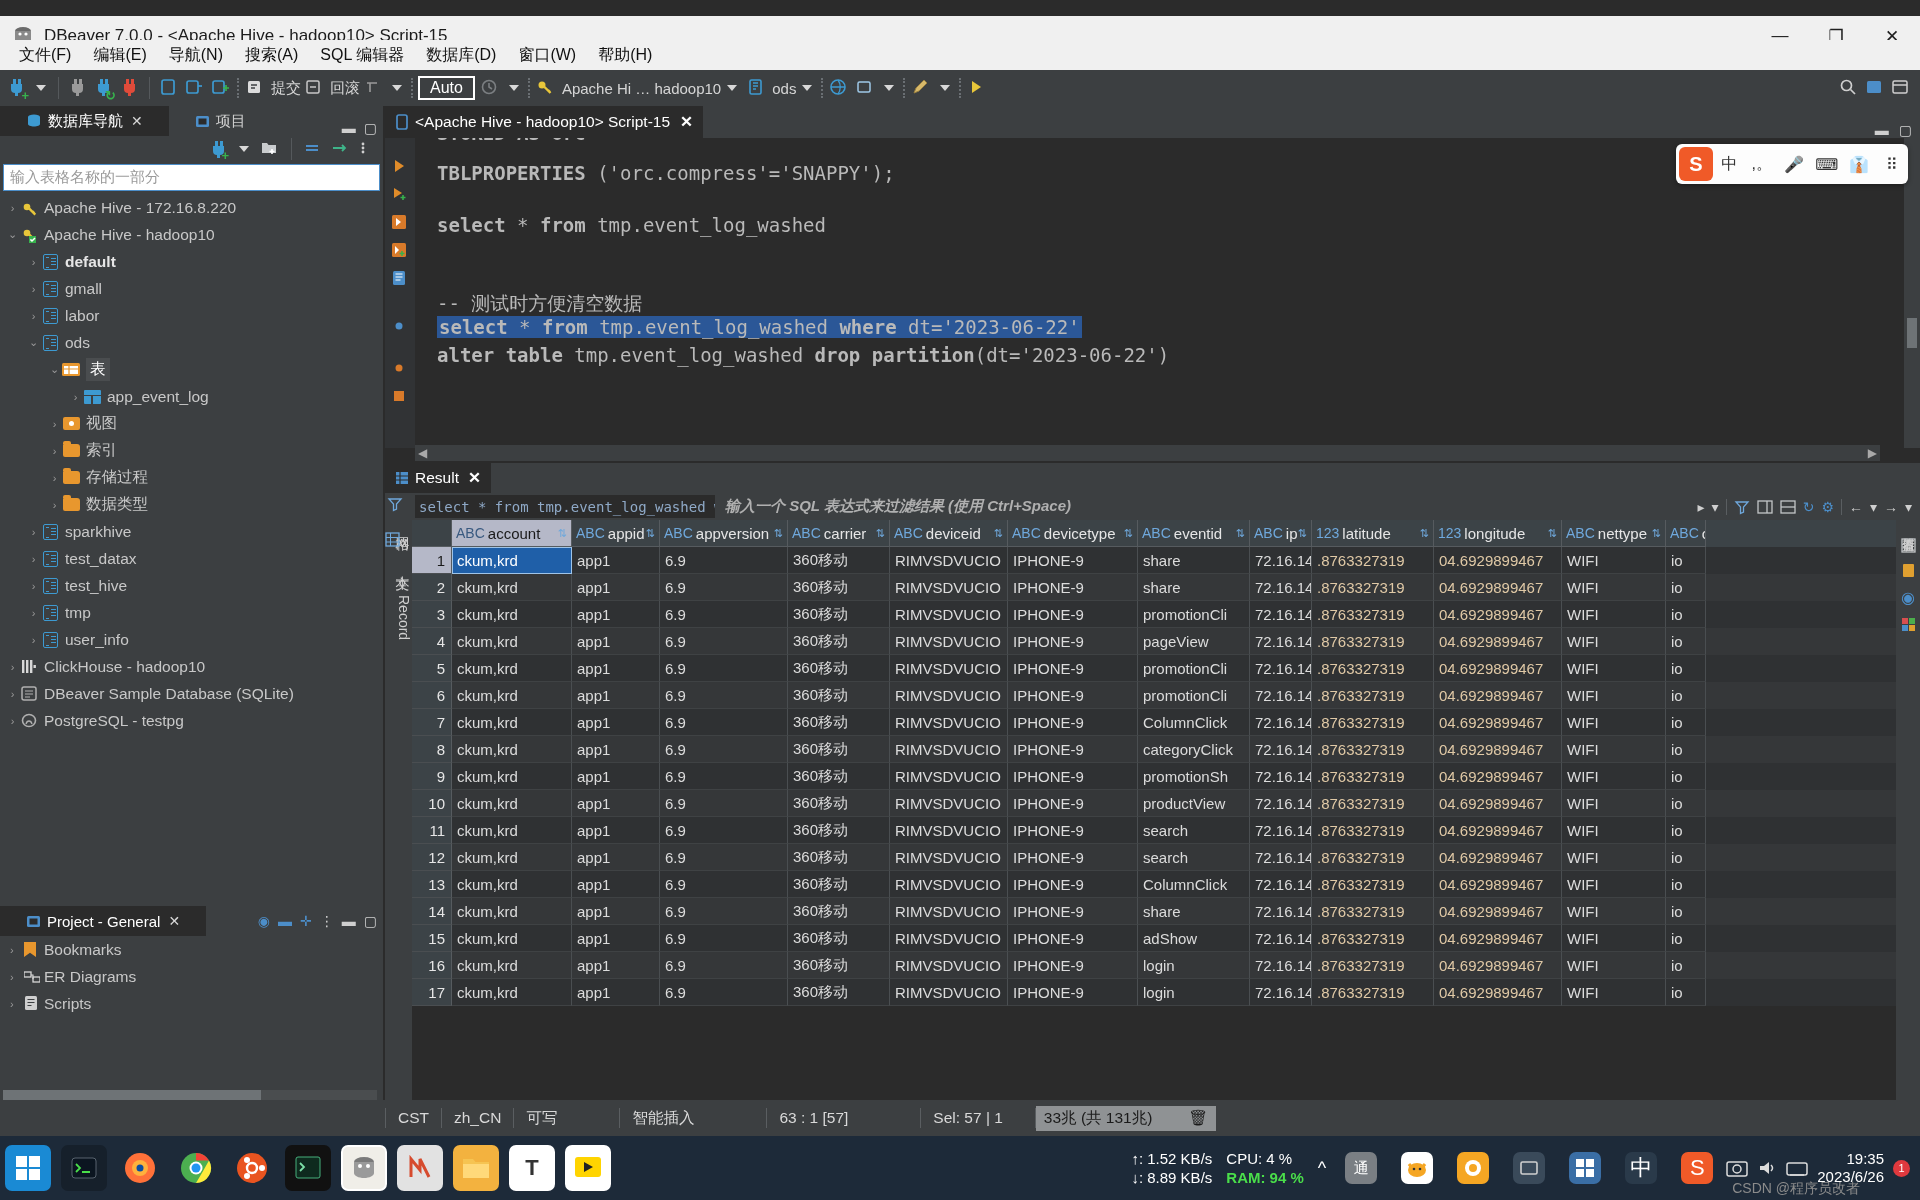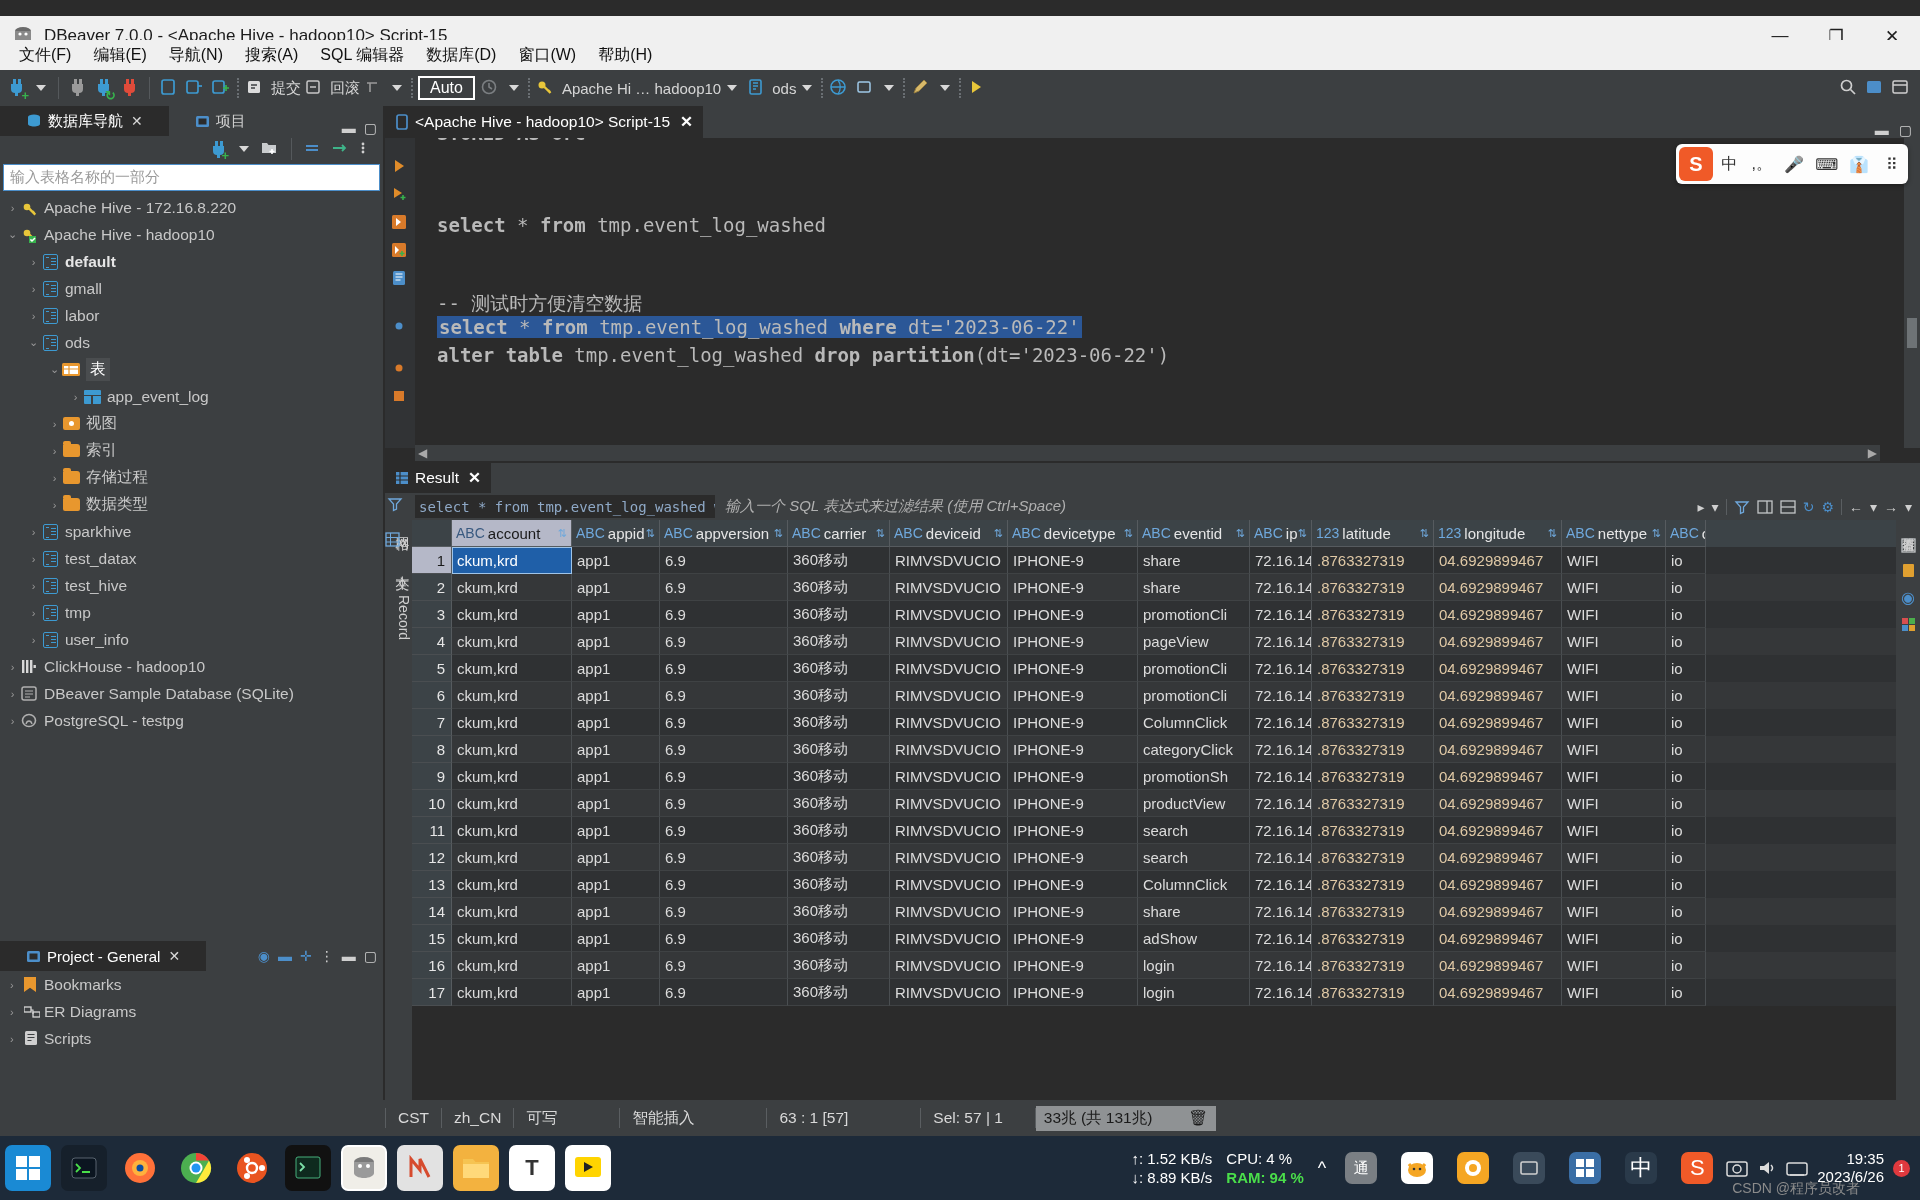--- a/index.html
+++ b/index.html
@@ -89,21 +89,21 @@
   .ic-folder::before { content:""; position:absolute; left:0; top:-3px; width:8px; height:3px;
     background:#e8972e; border-radius:2px 2px 0 0; }
   .ic-tbl2 { width:17px; height:14px; background:#3d9ad1; position:relative; border-radius:1px; }
   .ic-tbl2::before { content:""; position:absolute; left:0; top:5px; width:17px; height:1.5px; background:#3c3f41; }
   .ic-tbl2::after { content:""; position:absolute; left:7.5px; top:5px; width:1.5px; height:9px; background:#3c3f41; }
   .ic-eye { width:17px; height:13px; background:#e8972e; border-radius:2px; position:relative; }
   .ic-eye::after { content:""; position:absolute; left:6px; top:4px; width:5px; height:5px;
     border-radius:50%; background:#fff; }
 
   
-  #projpanel { position:absolute; left:0; top:800px; width:383px; height:210px; background:#3c3f41;margin-top:35px; }
+  #projpanel { position:absolute; left:0; top:800px; width:383px; height:210px; background:#3c3f41; }
   #projhdr { height:30px; display:flex; align-items:center; background:#3c3f41; }
   .pj-grid-hdr { height:26px; background:#3c3f41; display:flex; align-items:center;
     border-top:1px solid #4e5254; border-bottom:1px solid #4e5254; font-size:14.5px; color:#d4d4d4; }
   .pj-grid-hdr .c1 { width:258px; padding-left:8px; border-right:1px solid #55595c; }
   .pj-grid-hdr .c2 { padding-left:6px; }
   .pj-row { height:27px; display:flex; align-items:center; font-size:15.5px; color:#c8c8c8;
     padding-left:10px; }
   .pj-row .arw { width:14px; font-size:11px; color:#9a9a9a; }
   .pj-row .ico { width:20px; display:flex; align-items:center; }
   .bookmark-ic { width:12px; height:15px; background:#e8972e;
@@ -155,21 +155,21 @@
   #restab { height:30px; background:#2b2b2b; color:#fff; font-size:15.5px; display:flex;
     align-items:center; padding:0 10px; }
   #restab .xclose { margin-left:9px; font-weight:bold; }
 
   #filterrow { position:absolute; left:0; top:30px; width:1535px; height:27px;
     background:#3c3f41; display:flex; align-items:center; }
   #filterrow .fq { height:23px; background:#2b2b2b; color:#8fa9c7; font-size:14px;
     font-family:"DejaVu Sans Mono", monospace; padding:0 4px; display:flex; align-items:center;
     margin-left:4px; white-space:nowrap; overflow:hidden; width:300px; }
   #filterrow .fph { flex:1; font-size:15px; color:#b0b0b0; font-style:italic; padding-left:10px;
-    white-space:nowrap; overflow:hidden; }
+    white-space:nowrap; overflow:hidden;font-weight:bold; }
   #filterrow .fbtns { display:flex; align-items:center; gap:7px; padding-right:8px; color:#cfcfcf;
     font-size:14px; }
 
   
   #resstrip { position:absolute; left:0; top:57px; width:27px; height:600px; background:#3c3f41;
     color:#cfcfcf; }
   #resstrip .vlabel { writing-mode:vertical-rl; font-size:14px; margin-top:6px; text-align:center;
     width:27px; }
 
   
@@ -749,20 +749,21 @@
       </span>
       <span class="g" style="top:250px">
         <svg width="16" height="16">
             <rect x="3" y="3" width="10" height="10" fill="#d87a2a"></rect>
           </svg>
       </span>
     </div>
 
     <div id="edbody">
         <div class="cl" style="top: -18px; clip-path: inset(14px 0px 0px);"><span class="kw"><span class="pl">STORED AS orc</span></span></div>
+        <div class="cl" style="top: 22px;"><span class="kw"><span class="pl">TBLPROPERTIES</span></span><span class="pl"> (</span><span class="str"><span class="pl">'</span><span class="pl"><span class="pl">orc</span></span><span class="pl">.compress'</span></span><span class="pl">=</span><span class="str"><span class="pl">'SNAPPY'</span></span><span class="pl">);</span></div>
         <div class="cl" style="top: 74px;"><span class="kw"><span class="pl">select</span></span><span class="pl"> * </span><span class="kw"><span class="pl">from</span></span><span class="pl"> tmp.event_log_washed</span></div>
         <div class="cl" style="top: 152px;"><span class="cmt"><span class="pl">-- 测试时方便清空数据</span></span></div>
         <div class="selline" style="top: 178px;"><span style="color:#cfe0f5;font-weight:bold"><span class="pl">select</span></span><span class="pl"> * </span><span style="color:#cfe0f5;font-weight:bold"><span class="pl">from</span></span><span class="pl"> tmp.event_log_washed  </span><span style="color:#cfe0f5;font-weight:bold"><span class="pl">where</span></span><span class="pl"> dt=</span><span style="color:#f0e6a8"><span class="pl">'2023-06-22'</span></span></div>
         <div class="cl" style="top: 204px;"><span class="kw"><span class="pl">alter</span></span> <span class="kw"><span class="pl">table</span></span><span class="pl"> tmp.event_log_washed </span><span class="kw"><span class="pl">drop</span></span> <span class="kw"><span class="pl">partition</span></span><span class="pl">(dt=</span><span class="str"><span class="pl">'2023-06-22'</span></span><span class="pl">)</span></div>
       </div>
 
     <div id="ed-vscroll">
       <div class="thumb"></div>
     </div>
     <div id="ed-hscroll">

